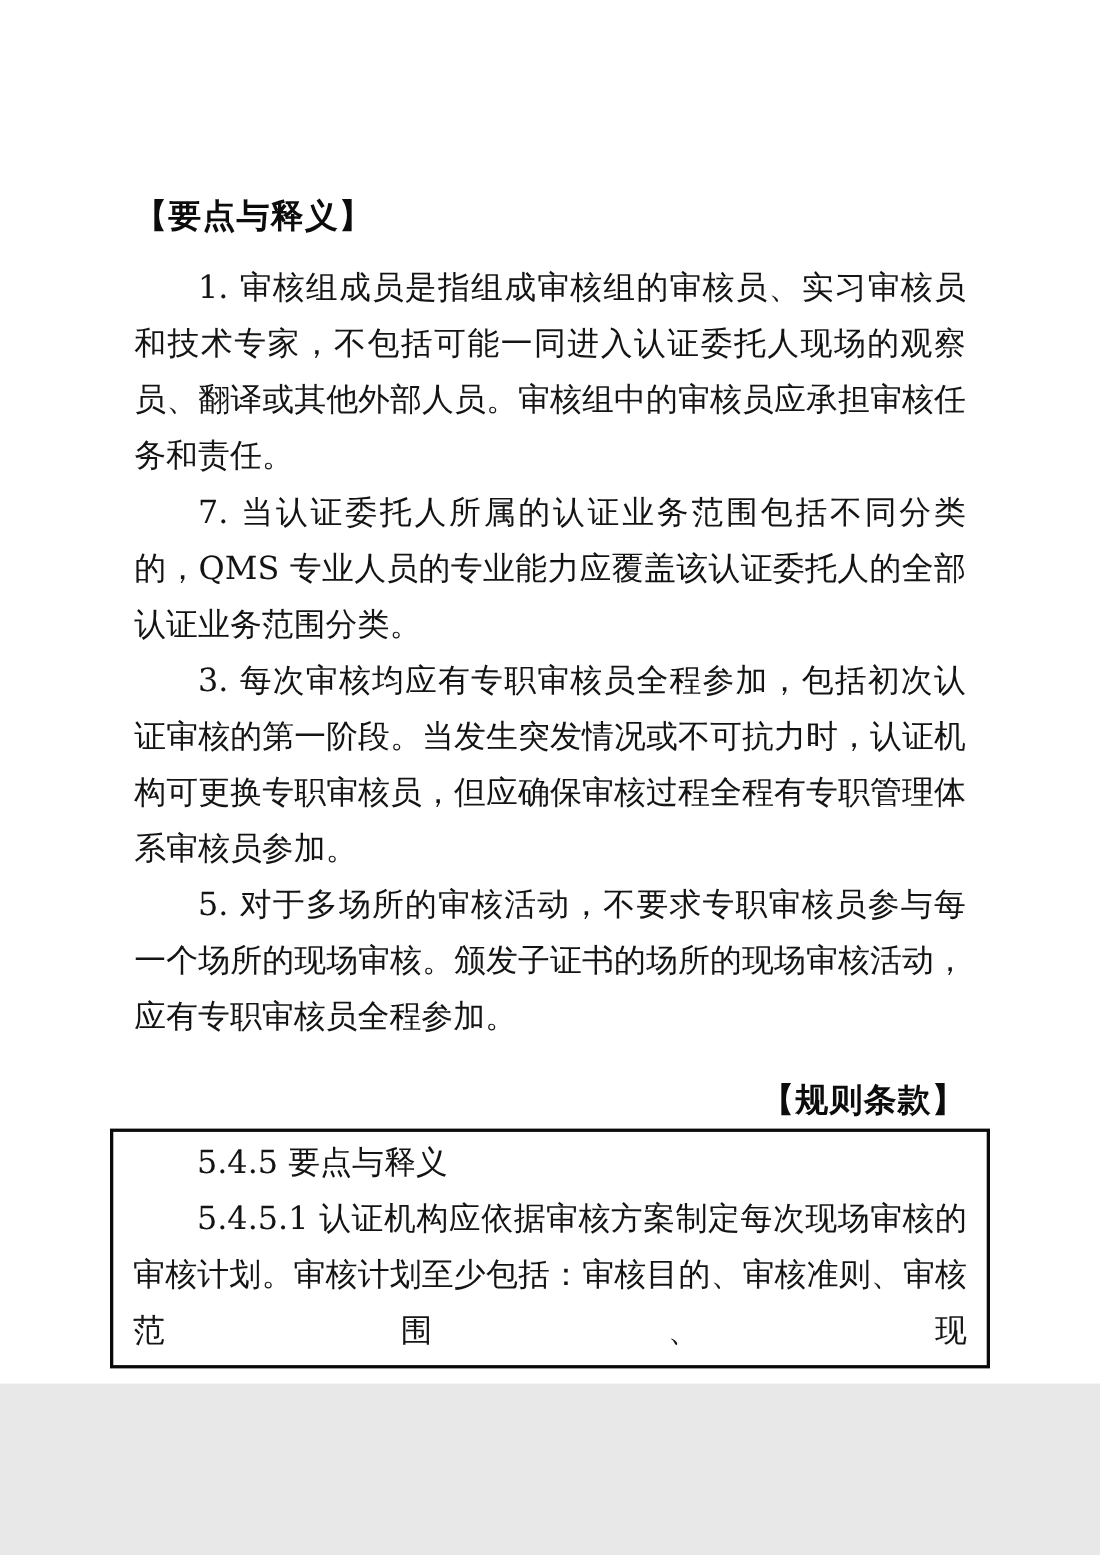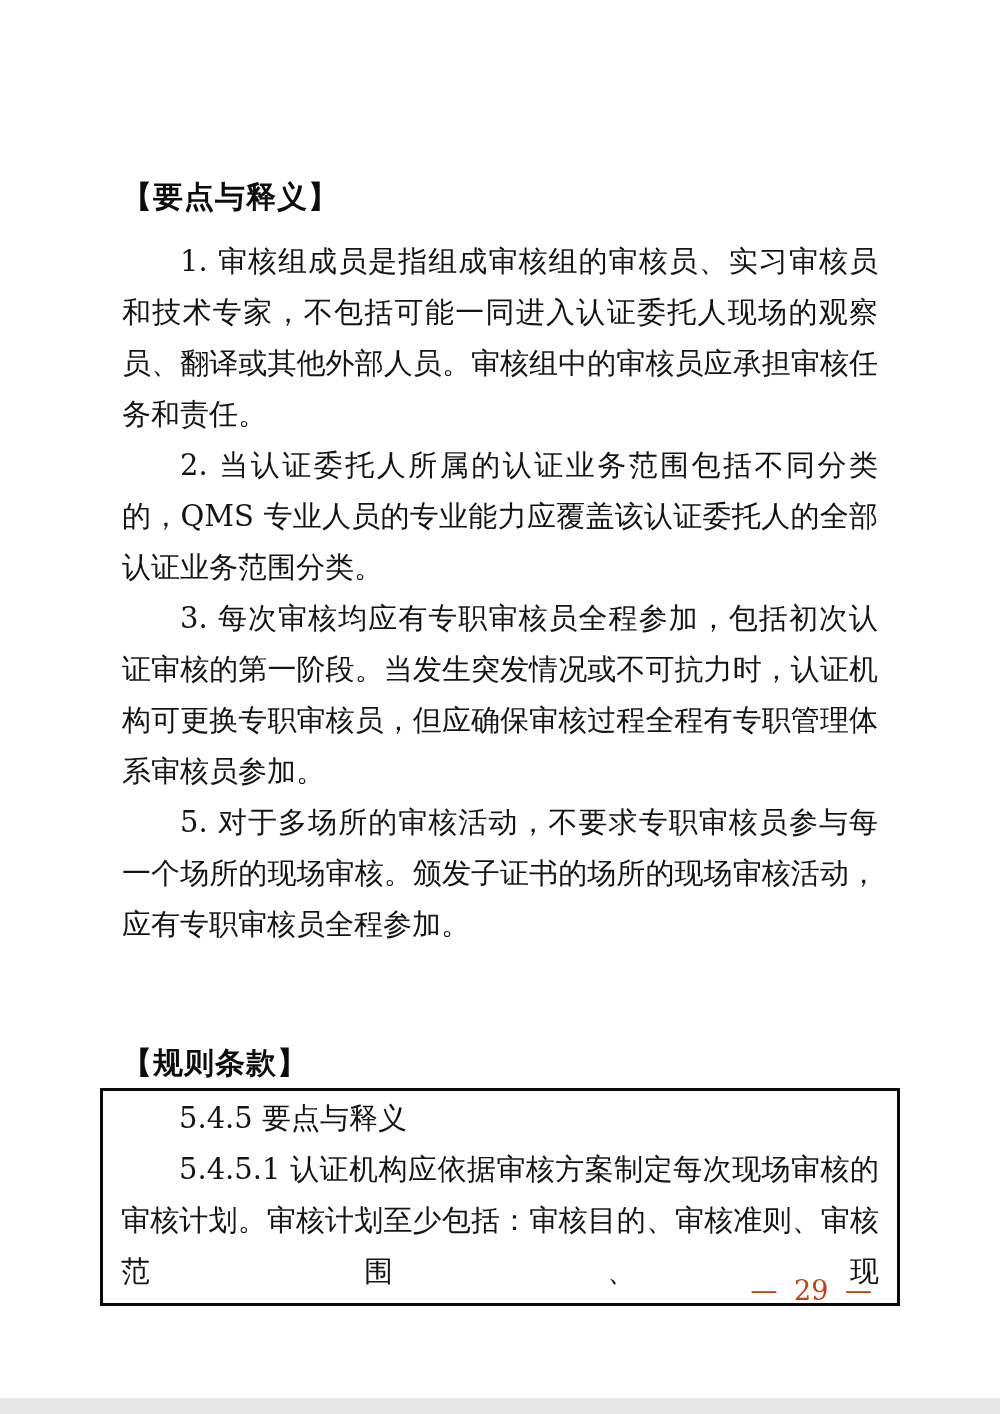--- a/index.html
+++ b/index.html
@@ -3,21 +3,21 @@
 <meta charset="utf-8">
 <style>
   html, body {
     margin: 0;
     padding: 0;
     background: #e8e8e8;
   }
   .page {
     position: relative;
     width: 1000px;
-    height: 1398px;
+    height: 1258px;
     margin: 0 auto;
     background: #ffffff;
     color: #151515;
     overflow: hidden;
     box-sizing: border-box;
   }
   .content {
     position: absolute;
     top: 180px;
     left: 122px;
@@ -29,22 +29,23 @@
     font-weight: 700;
     font-size: 30px;
     line-height: 34px;
     letter-spacing: 1px;
     color: #0c0c0c;
   }
   .heading-key-points {
     margin-bottom: 22px;
   }
   .heading-rules {
-    margin-top: 96px;
+    margin-top: 34px;
     margin-bottom: 8px;
+    text-align: right;
   }
   .body-para {
     margin: 0;
     font-family: "DejaVu Serif", "Liberation Serif", serif;
     font-size: 29px;
     line-height: 51px;
     text-indent: 2em;
     text-align: justify;
     word-break: break-all;
     color: #141414;
@@ -71,21 +72,21 @@
 </style>
 </head>
 <body>
 
 <div class="page">
   <div class="content">
 
     <h2 class="section-heading heading-key-points">【要点与释义】</h2>
 
     <p class="body-para">1. 审核组成员是指组成审核组的审核员、实习审核员和技术专家，不包括可能一同进入认证委托人现场的观察员、翻译或其他外部人员。审核组中的审核员应承担审核任务和责任。</p>
-    <p class="body-para">2. 当认证委托人所属的认证业务范围包括不同分类的，QMS 专业人员的专业能力应覆盖该认证委托人的全部认证业务范围分类。</p>
+    <p class="body-para">7. 当认证委托人所属的认证业务范围包括不同分类的，QMS 专业人员的专业能力应覆盖该认证委托人的全部认证业务范围分类。</p>
     <p class="body-para">3. 每次审核均应有专职审核员全程参加，包括初次认证审核的第一阶段。当发生突发情况或不可抗力时，认证机构可更换专职审核员，但应确保审核过程全程有专职管理体系审核员参加。</p>
     <p class="body-para">5. 对于多场所的审核活动，不要求专职审核员参与每一个场所的现场审核。颁发子证书的场所的现场审核活动，应有专职审核员全程参加。</p>
 
     <h2 class="section-heading heading-rules">【规则条款】</h2>
 
     <div class="clause-box">
       <p class="body-para">5.4.5 要点与释义</p>
       <p class="body-para fill-last">5.4.5.1 认证机构应依据审核方案制定每次现场审核的审核计划。审核计划至少包括：审核目的、审核准则、审核范围、现</p>
     </div>
 

